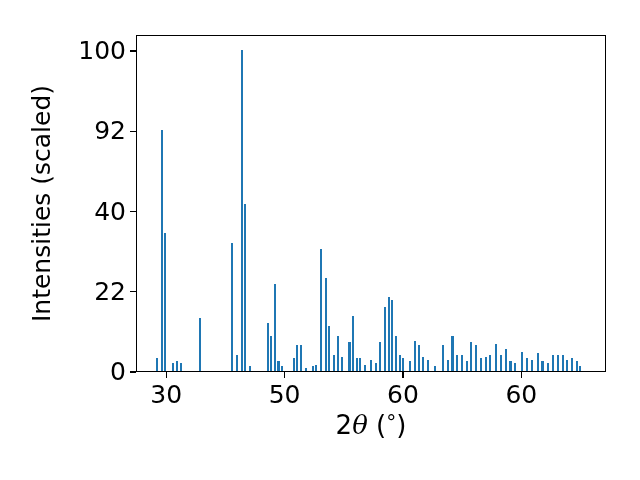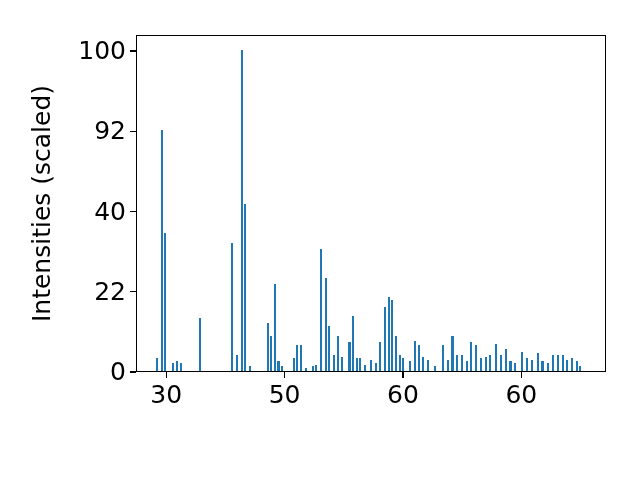--- a/index.html
+++ b/index.html
@@ -267,14 +267,17 @@
       <div class="xtick" style="left: 402.965px;">
         <div class="tickmark"></div>
         <div class="ticklabel">60</div>
       </div>
       <div class="xtick" style="left: 521.353px;">
         <div class="tickmark"></div>
         <div class="ticklabel">60</div>
       </div>
     </div>
 
+  <div id="xlabel">
+    <span class="num">2</span><span class="theta">θ</span> (<span class="deg">°</span>)
+  </div>
 
 </div>
 
 </body></html>

